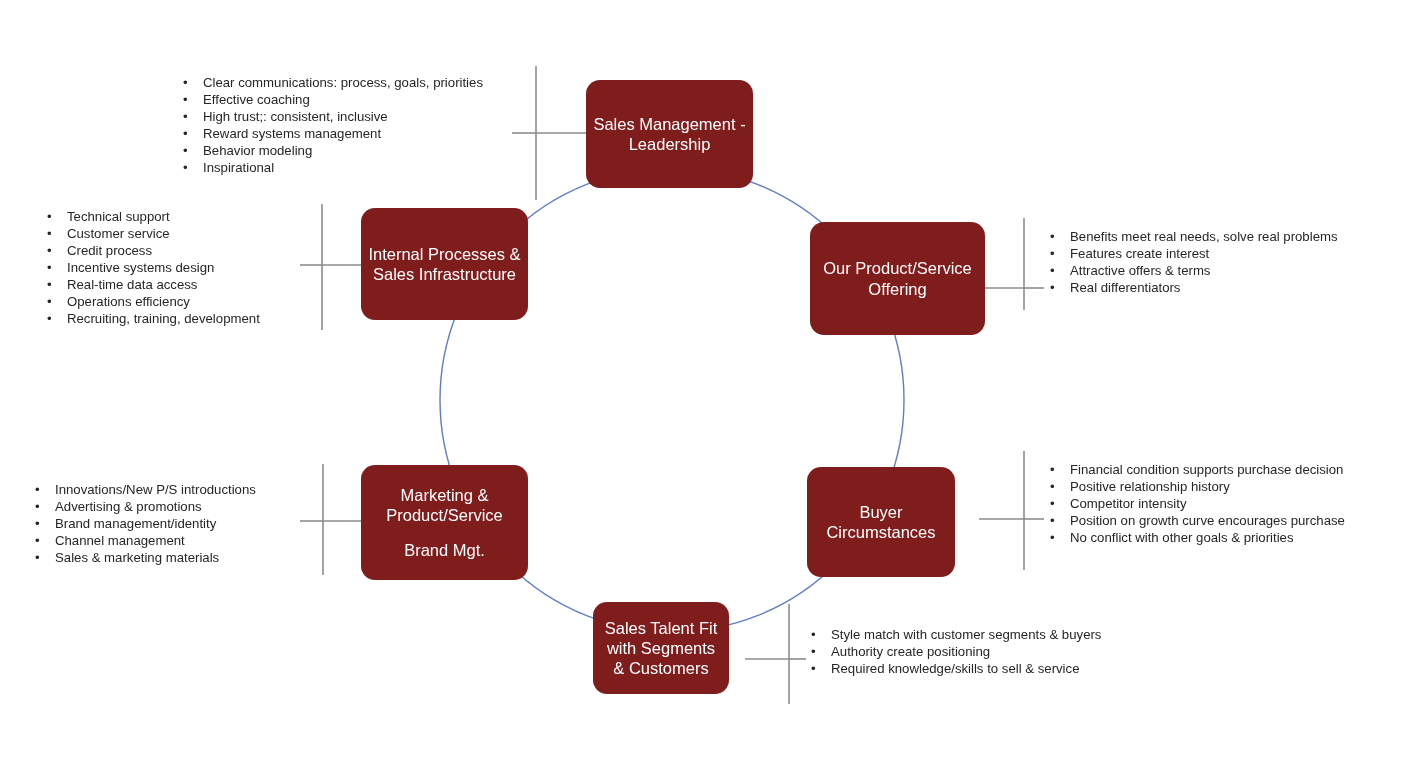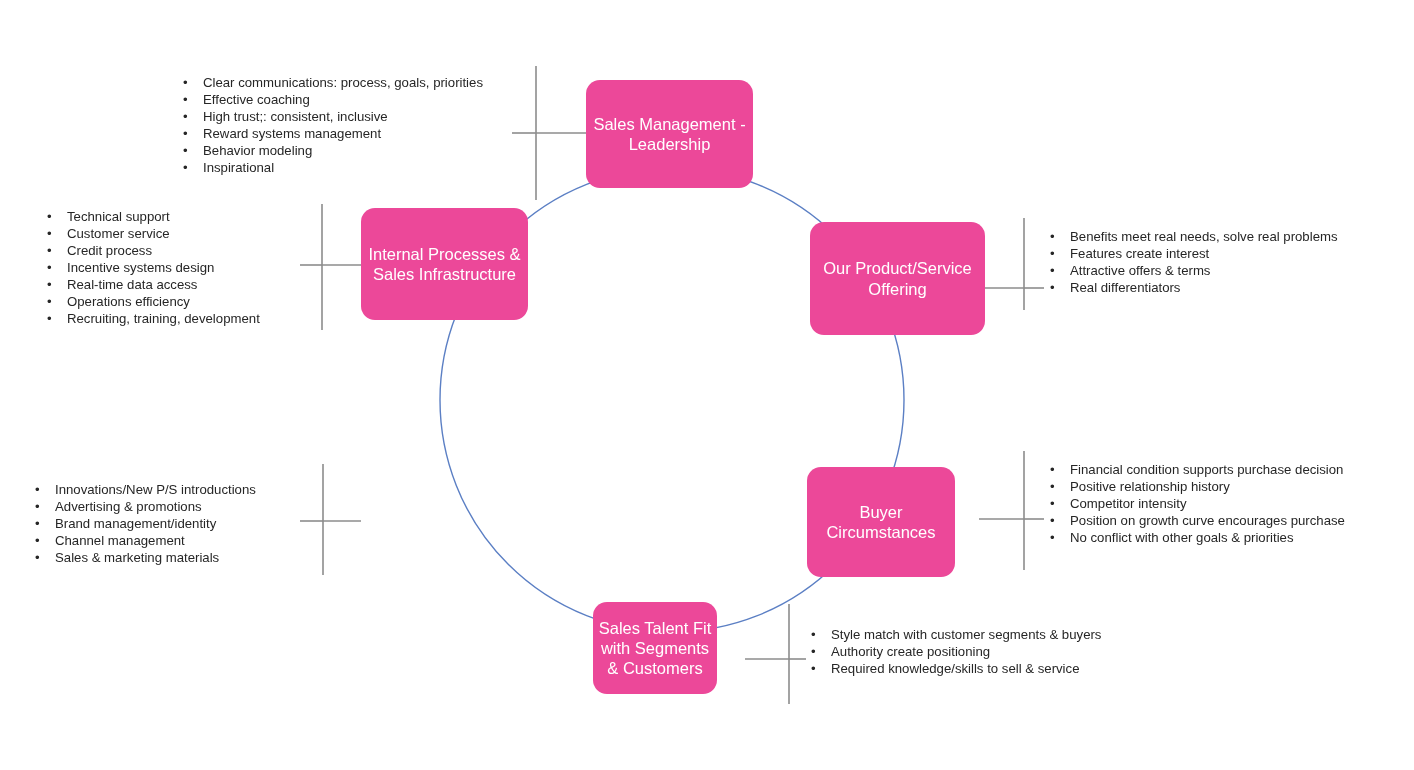--- a/index.html
+++ b/index.html
@@ -22,21 +22,21 @@
   #ring-svg {
     position: absolute;
     left: 0;
     top: 0;
     width: 1414px;
     height: 770px;
     pointer-events: none;
   }
   .node {
     position: absolute;
-    background: #ec4899;
+    background: #7f1d1d;
     border-radius: 14px;
     color: #ffffff;
     display: flex;
     flex-direction: column;
     align-items: center;
     justify-content: center;
     text-align: center;
     line-height: 1.22;
     box-sizing: border-box;
     padding: 6px 8px;
@@ -65,21 +65,21 @@
   }
   #node-marketing {
     left: 361px; top: 465px; width: 167px; height: 115px;
     font-size: 16.5px;
   }
   #node-buyer {
     left: 807px; top: 467px; width: 148px; height: 110px;
     font-size: 16.5px;
   }
   #node-sales-talent {
-    left: 593px; top: 602px; width: 124px; height: 92px;
+    left: 593px; top: 602px; width: 136px; height: 92px;
     font-size: 16.5px;
   }
   
   .callout {
     position: absolute;
     font-size: 13.2px;
     color: #262626;
     line-height: 1.29;
     z-index: 4;
   }
@@ -159,20 +159,25 @@
   <div class="node" id="node-internal-processes">
     <span class="line">Internal Processes &amp;</span>
     <span class="line">Sales Infrastructure</span>
   </div>
 
   <div class="node" id="node-product-service">
     <span class="line">Our Product/Service</span>
     <span class="line">Offering</span>
   </div>
 
+  <div class="node two-para" id="node-marketing">
+    <span class="line">Marketing &amp;</span>
+    <span class="line">Product/Service</span>
+    <span class="line para2">Brand Mgt.</span>
+  </div>
 
   <div class="node" id="node-buyer">
     <span class="line">Buyer</span>
     <span class="line">Circumstances</span>
   </div>
 
   <div class="node" id="node-sales-talent">
     <span class="line">Sales Talent Fit</span>
     <span class="line">with Segments</span>
     <span class="line">&amp; Customers</span>

